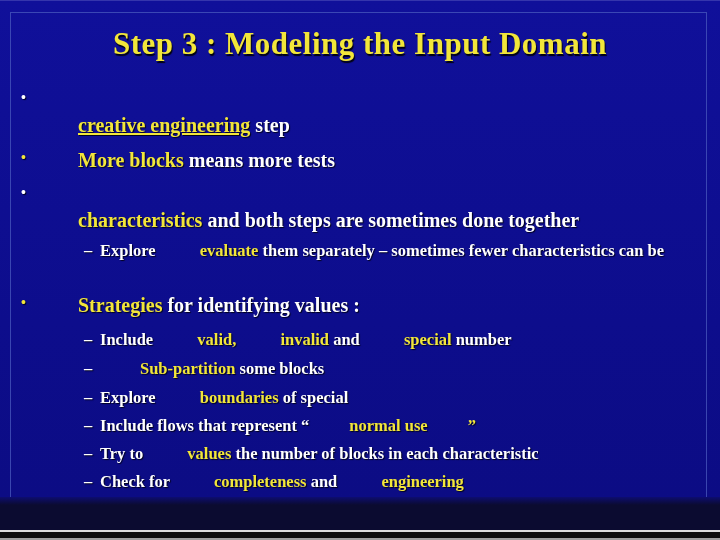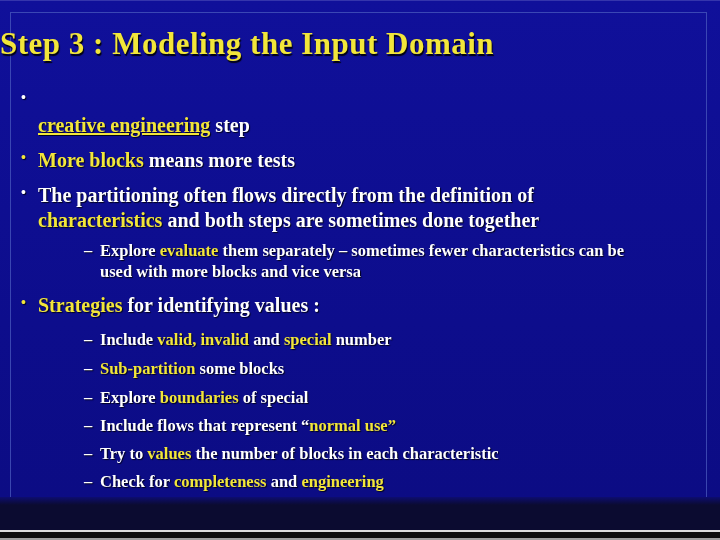--- a/index.html
+++ b/index.html
@@ -19,34 +19,34 @@
   .slide{
     position:absolute;left:0;top:0;width:720px;height:540px;
     background:linear-gradient(180deg,#10109a 0%,#0d0d8c 60%,#0c0c84 92%);
   }
   .topline{position:absolute;left:0;top:0;width:720px;height:1px;background:#4646b4;opacity:.7;}
   .frame{
     position:absolute;left:10px;top:12px;width:695px;height:484px;
     border:1px solid var(--frame);opacity:.75;
   }
   .title{
-    position:absolute;left:0;top:26px;width:720px;text-align:left;
+    position:absolute;left:0;top:26px;width:720px;text-align:center;
     font-size:31px;font-weight:bold;color:var(--yellow);
     text-shadow:1px 2px 1px rgba(0,0,0,.9);
     letter-spacing:0.5px;
   }
   .b{position:absolute;font-weight:bold;color:var(--white);
      text-shadow:1px 1px 1px rgba(0,0,0,.8);}
   .l1{left:18px;width:660px;font-size:20px;line-height:25px;}
   .l1 .txt{display:block;padding-left:20px;}
   .l1 .marker{position:absolute;left:3px;top:-3px;font-size:14px;}
   .l2{left:84px;width:626px;font-size:16.5px;line-height:21px;}
   .l2 .txt{display:block;padding-left:16px;}
   .l2 .marker{position:absolute;left:0;top:0;font-size:16.5px;}
-  .em{color:var(--yellow);}
+  .em{color:var(--yellow);margin-left:40px;}
   .u{text-decoration:underline;}
   .mk-white{color:var(--white);}
   .mk-yellow{color:var(--yellow);}
   .footerbar{
     position:absolute;left:0;top:497px;width:720px;height:33px;
     background:linear-gradient(180deg,#0d0d70 0px,var(--footer-bg) 8px);
   }
   .bottom-white{position:absolute;left:0;top:530px;width:720px;height:2px;background:#d9d9d9;}
   .bottom-black{position:absolute;left:0;top:532px;width:720px;height:6px;background:#0a0a0a;}
   .bottom-gray{position:absolute;left:0;top:538px;width:720px;height:2px;background:#9c9c9c;}
@@ -63,25 +63,25 @@
   <div class="b l1" style="top:88px">
       <span class="marker mk-white">•</span>
       <span class="txt"><br><span class="em u">creative engineering</span><span> step</span></span>
     </div>
   <div class="b l1" style="top:148px">
       <span class="marker mk-yellow">•</span>
       <span class="txt"><span class="em">More blocks</span><span> means more tests</span></span>
     </div>
   <div class="b l1" style="top:183px">
       <span class="marker mk-white">•</span>
-      <span class="txt"><span>The partitioning often flows directly from the definition of</span><br><span class="em">characteristics</span><span> and both steps are sometimes done together</span></span>
+      <span class="txt"><br><span class="em">characteristics</span><span> and both steps are sometimes done together</span></span>
     </div>
   <div class="b l2" style="top:240px">
       <span class="marker mk-white">–</span>
-      <span class="txt"><span>Explore </span><span class="em">evaluate</span><span> them separately – sometimes fewer characteristics can be</span><br><span>used with more blocks and vice versa</span></span>
+      <span class="txt"><span>Explore </span><span class="em">evaluate</span><span> them separately – sometimes fewer characteristics can be</span><br></span>
     </div>
   <div class="b l1" style="top:293px">
       <span class="marker mk-yellow">•</span>
       <span class="txt"><span class="em">Strategies</span><span> for identifying values :</span></span>
     </div>
   <div class="b l2" style="top:329px">
       <span class="marker mk-white">–</span>
       <span class="txt"><span>Include </span><span class="em">valid,</span><span> </span><span class="em">invalid</span><span> and </span><span class="em">special</span><span> number</span></span>
     </div>
   <div class="b l2" style="top:358px">

